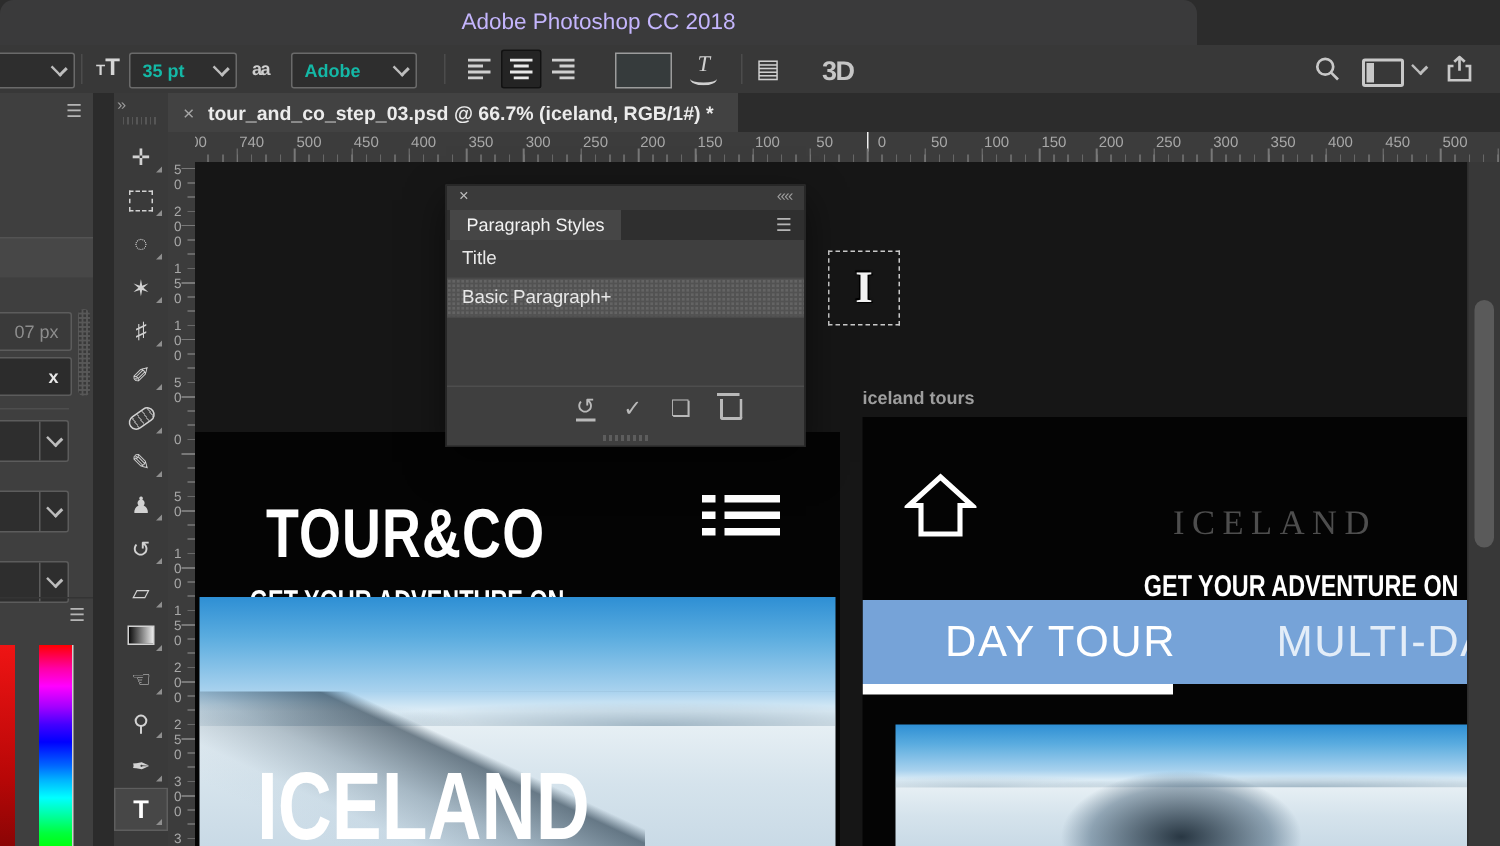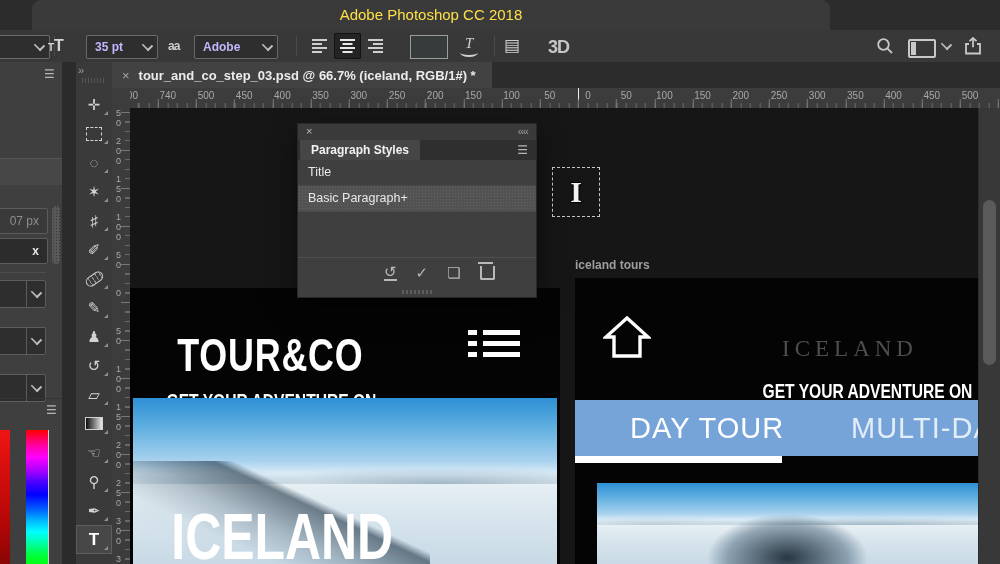--- a/index.html
+++ b/index.html
@@ -2,27 +2,27 @@
 <html><head>
 <meta charset="utf-8">
 <style>
   html,body{margin:0;padding:0;width:1000px;height:564px;background:#000;overflow:hidden;
     font-family:"Liberation Sans",sans-serif;-webkit-font-smoothing:antialiased;}
   #app{position:absolute;inset:0;width:1000px;height:564px;background:#2c2c2c;}
   .abs{position:absolute;}
 
   
   #titlebar{left:0;top:0;width:798px;height:30px;background:#3a3a3b;border-radius:9px 9px 0 0;
-    border-bottom:1px solid #262626;text-align:center;line-height:30px;color:#fde047;font-size:15px;margin-left:32px;}
+    border-bottom:1px solid #262626;text-align:center;line-height:30px;color:#c4b5fd;font-size:15px;}
 
   
   #optionsbar{left:0;top:30px;width:1000px;height:32px;background:#383838;border-bottom:1px solid #232323;}
   .sep{position:absolute;top:6px;width:1px;height:20px;background:#4c4c4c;}
   .dd{position:absolute;height:22px;background:#2e2e2e;border:1px solid #6a6a6a;border-radius:2px;
-    display:flex;align-items:center;color:#c4b5fd;font-size:12px;font-weight:bold;}
+    display:flex;align-items:center;color:#14b8a6;font-size:12px;font-weight:bold;}
   .dd .val{flex:1;padding:0 8px;white-space:nowrap;}
   .dd .cbtn{width:20px;align-self:stretch;display:flex;align-items:center;justify-content:center;}
   .chev{width:7px;height:7px;border-right:2px solid #bdbdbd;border-bottom:2px solid #bdbdbd;
     transform:rotate(45deg) scale(1,.8);margin-top:-3px;}
   .tt{top:7px;color:#d5d5d5;font-weight:bold;}
   .tt .s{font-size:10px;}.tt .b{font-size:16px;}
   .aa{top:9px;color:#cfcfcf;font-size:12px;font-weight:bold;letter-spacing:-1px;}
   .alignbtn{position:absolute;top:3px;width:27px;height:26px;display:flex;align-items:center;justify-content:center;border-radius:2px;}
   .alignbtn.sel{background:#242424;box-shadow:inset 0 0 0 1px #121212;}
   .swatch{left:410px;top:5px;width:36px;height:22px;background:#363b3c;border:1px solid #9c9c9c;}
@@ -133,21 +133,21 @@
     text-shadow:0 0 2px #000,1px 1px 0 #000,-1px -1px 0 #000;}
 
   
   #pspanel{left:297px;top:123px;width:238px;height:173px;background:#3f3f3f;border:1px solid #272727;
     box-shadow:0 10px 24px rgba(0,0,0,.5);}
   .ps-header{left:0;top:0;width:100%;height:16px;background:#3a3a3a;}
   .ps-x{left:8px;top:2px;font-size:11px;color:#bdbdbd;line-height:11px;}
   .ps-collapse{right:8px;top:1px;font-size:11px;color:#9d9d9d;letter-spacing:-1px;}
   .ps-tabrow{left:0;top:16px;width:100%;height:20px;background:#2f2f2f;}
   .ps-tab{left:2px;top:0;height:20px;background:#464646;padding:0 11px;line-height:20px;
-    color:#f2f2f2;font-size:12px;font-weight:bold;}
+    color:#f2f2f2;font-size:12px;font-weight:normal;}
   .ps-menu{right:8px;top:4px;}
   .ps-list{left:0;top:36px;width:100%;height:97px;}
   .psrow{height:25px;line-height:25px;padding-left:10px;font-size:12.5px;color:#e8e8e8;border-bottom:1px solid #4a4a4a;}
   .psrow.selected{background-color:#525252;
     background-image:radial-gradient(rgba(255,255,255,.10) 1px,transparent 1px);background-size:3px 3px;}
   .ps-actions{left:0;top:133px;width:100%;height:30px;border-top:1px solid #4e4e4e;
     display:flex;align-items:center;gap:19px;padding-left:86px;box-sizing:border-box;}
   .psbtn{color:#b9b9b9;font-size:15px;line-height:15px;}
   .psbtn.undo{border-bottom:2px solid #b9b9b9;padding-bottom:0px;}
   .trash{width:11px;height:12px;border:2px solid #b9b9b9;border-top:none;border-radius:0 0 2px 2px;position:relative;}
@@ -168,21 +168,21 @@
   </div>
 
   <div id="optionsbar" class="abs">
     <div class="dd" style="left:-54px;top:5px;width:102px;">
       <span class="val"></span>
       <span class="cbtn">
           <i class="chev"></i>
         </span>
     </div>
     <div class="sep" style="left:54px;"></div>
-    <div class="abs tt" style="left:48px;text-align:center;"><span class="s">T</span><span class="b">T</span></div>
+    <div class="abs tt" style="left:64px;text-align:center;"><span class="s">T</span><span class="b">T</span></div>
     <div class="dd" style="left:86px;top:5px;width:70px;">
       <span class="val">35 pt</span>
       <span class="cbtn">
           <i class="chev"></i>
         </span>
     </div>
     <div class="abs aa" style="left:168px;">aa</div>
     <div class="dd" style="left:194px;top:5px;width:82px;">
       <span class="val">Adobe</span>
       <span class="cbtn">

